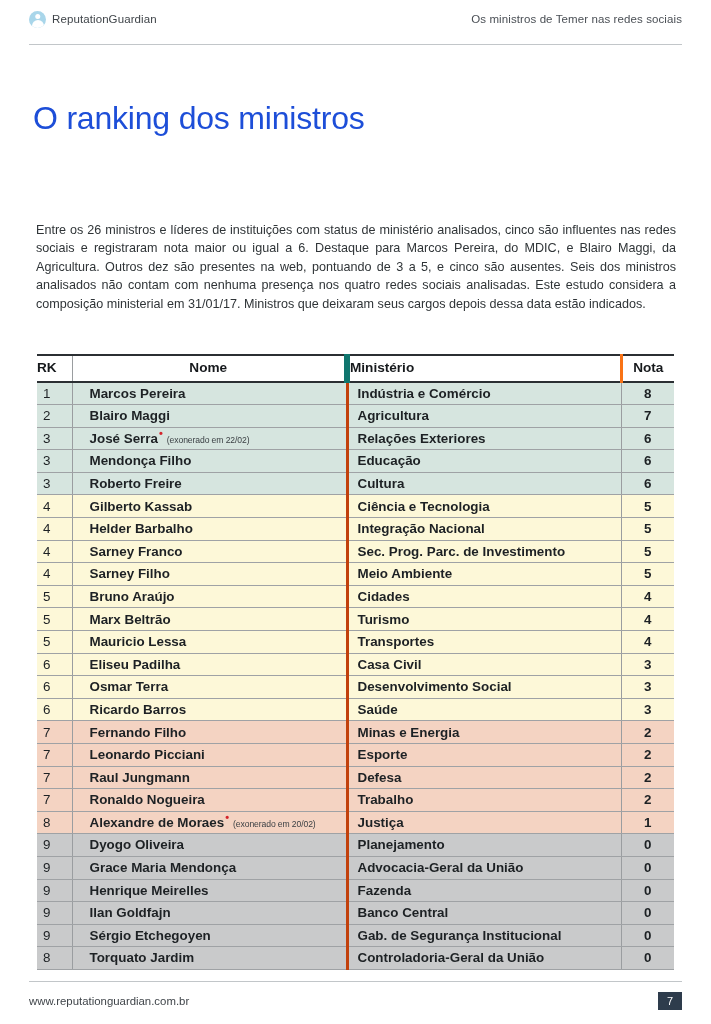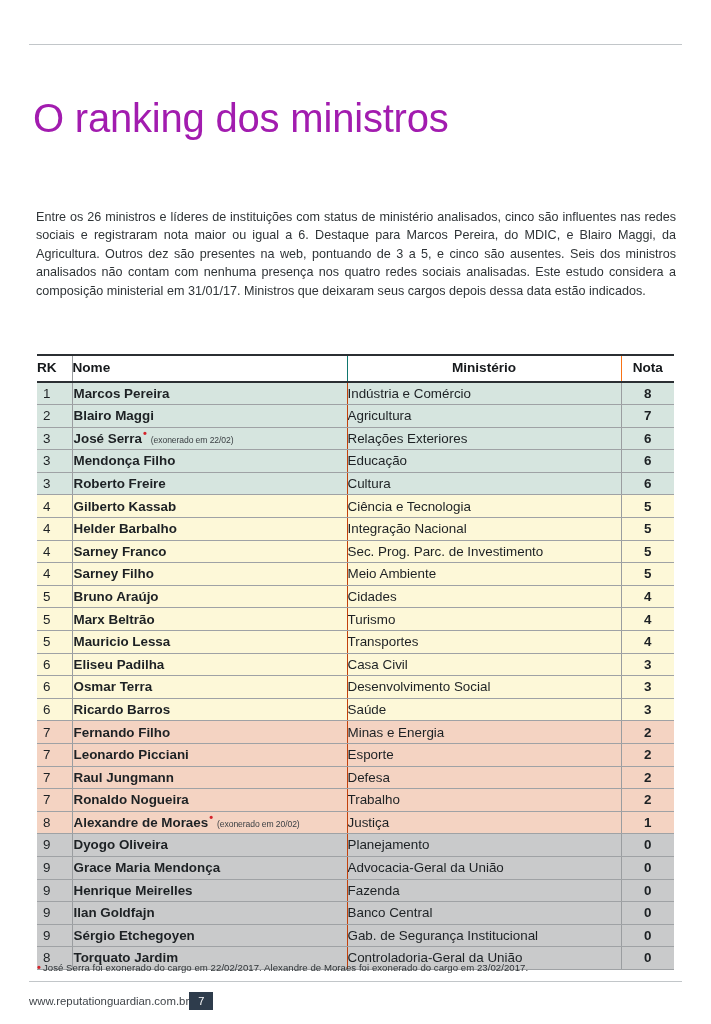--- a/index.html
+++ b/index.html
@@ -78,32 +78,32 @@
     width: 653px;
     height: 1px;
     background: #c2c6c9;
   }
 
   
   .headline {
     position: absolute;
     top: 96px; left: 33px;
     width: 620px;
-    font-size: 40px;
+    font-size: 32px;
     font-weight: 400;
     line-height: 44px;
-    color: #a21caf;
+    color: #1d4ed8;
     letter-spacing: -0.2px;
   }
   .headline .l2 { display: block; }
 
   
   .intro {
     position: absolute;
-    top: 208px; left: 36px;
+    top: 221px; left: 36px;
     width: 640px;
     font-size: 12.6px;
     line-height: 18.4px;
     color: #2f3437;
     text-align: justify;
     text-justify: inter-word;
   }
 
   
   .table-wrap {
@@ -126,48 +126,49 @@
     font-size: 13.6px;
     font-weight: bold;
     color: #16191c;
     height: 27px;
     padding: 0 0 2px 0;
     border-top: 2px solid #2b2f33;
     border-bottom: 2px solid #2b2f33;
     vertical-align: middle;
   }
   th.th-rk   { text-align: left;   padding-left: 6px;  border-right: 1px solid #9a9da0; }
-  th.th-nome { text-align: left;   padding-left: 9px;  border-right: 1px solid #0f766e; }
-  th.th-min  { text-align: center;   padding-left: 9px;  border-right: 1px solid #f97316; }
+  th.th-nome { text-align: center;   padding-left: 9px;  border-right: 6px solid #0f766e; }
+  th.th-min  { text-align: left;   padding-left: 9px;  border-right: 3px solid #f97316; }
   th.th-nota { text-align: center; }
 
   table.rank tbody td {
     height: 22.6px;
     font-size: 13.4px;
     color: #1d2124;
     border-bottom: 1px solid #9fa2a5;
     vertical-align: middle;
     line-height: 1;
   }
   td.rk {
     text-align: left;
     padding-left: 6px;
     font-size: 13px;
     color: #2b2f33;
     border-right: 1px solid #9a9da0;
   }
   td.nome {
-    padding-left: 1px;
+    padding-left: 17px;
     font-weight: bold;
     white-space: nowrap;
     overflow: hidden;
-    border-right: 1px solid #c2410c;
+    border-right: 3px solid #c2410c;
   }
   td.min {
-    font-weight: normal;
+    padding-left: 9px;
+    font-weight: bold;
     color: #2b3034;
     white-space: nowrap;
     overflow: hidden;
     border-right: 1px solid #9a9da0;
   }
   td.nota {
     text-align: center;
     font-weight: bold;
     font-size: 13.6px;
     color: #16191c;
@@ -221,40 +222,48 @@
     height: 1px;
     background: #c2c6c9;
   }
   .footer {
     position: absolute;
     top: 988px; left: 29px;
     width: 653px;
     height: 26px;
     display: flex;
     align-items: center;
+    justify-content: space-between;
   }
   .footer-url {
     font-size: 11.4px;
     color: #3f4449;
   }
   .page-badge {
     width: 24px; height: 18px;
     background: #2e3c4c;
     color: #ffffff;
     font-size: 11px;
     display: flex;
     align-items: center;
     justify-content: center;
   }
 </style>
 </head>
 <body>
 
 <div class="page">
 
+  <div class="header">
+    <div class="brand">
+      <span class="brand-avatar"></span>
+      <span class="brand-name">ReputationGuardian</span>
+    </div>
+    <div class="header-title">Os ministros de Temer nas redes sociais</div>
+  </div>
   <div class="header-rule"></div>
 
   <h1 class="headline">
     <span class="l1">O ranking dos ministros</span>
   </h1>
 
   <p class="intro">Entre os 26 ministros e líderes de instituições com status de ministério analisados, cinco são influentes nas redes sociais e registraram nota maior ou igual a 6. Destaque para Marcos Pereira, do MDIC, e Blairo Maggi, da Agricultura. Outros dez são presentes na web, pontuando de 3 a 5, e cinco são ausentes. Seis dos ministros analisados não contam com nenhuma presença nos quatro redes sociais analisadas. Este estudo considera a composição ministerial em 31/01/17. Ministros que deixaram seus cargos depois dessa data estão indicados.</p>
 
   <div class="table-wrap">
     <table class="rank">
@@ -426,23 +435,20 @@
           <tr class="band-gray last-row">
             <td class="rk">8</td>
             <td class="nome"><span>Torquato Jardim</span></td>
             <td class="min">Controladoria-Geral da União</td>
             <td class="nota">0</td>
           </tr>
         </tbody>
     </table>
   </div>
 
-  <div class="footnote">
-    <span class="fn-ast">•</span><span>José Serra foi exonerado do cargo em 22/02/2017. Alexandre de Moraes foi exonerado do cargo em 23/02/2017.</span>
-  </div>
 
   <div class="footer-rule"></div>
   <div class="footer">
     <span class="footer-url">www.reputationguardian.com.br</span>
     <span class="page-badge">7</span>
   </div>
 
 </div>
 
 </body></html>

